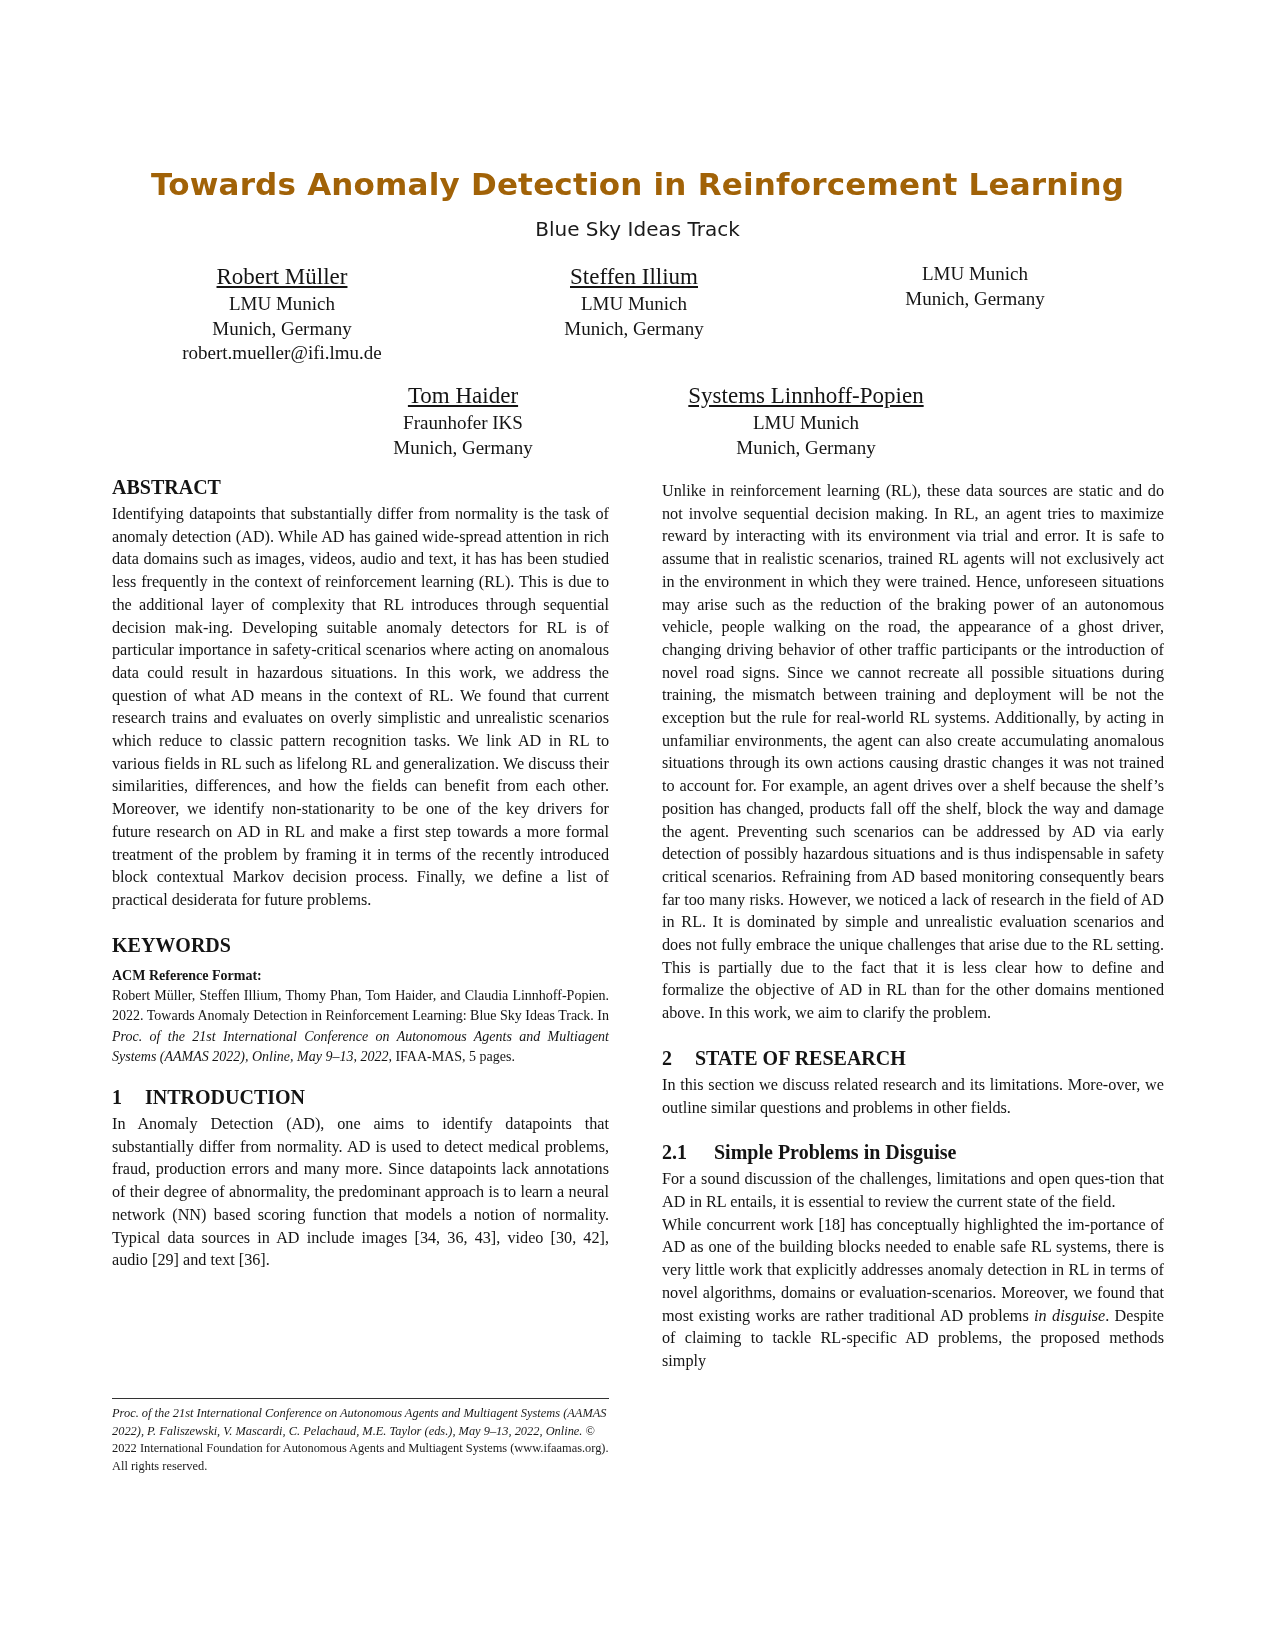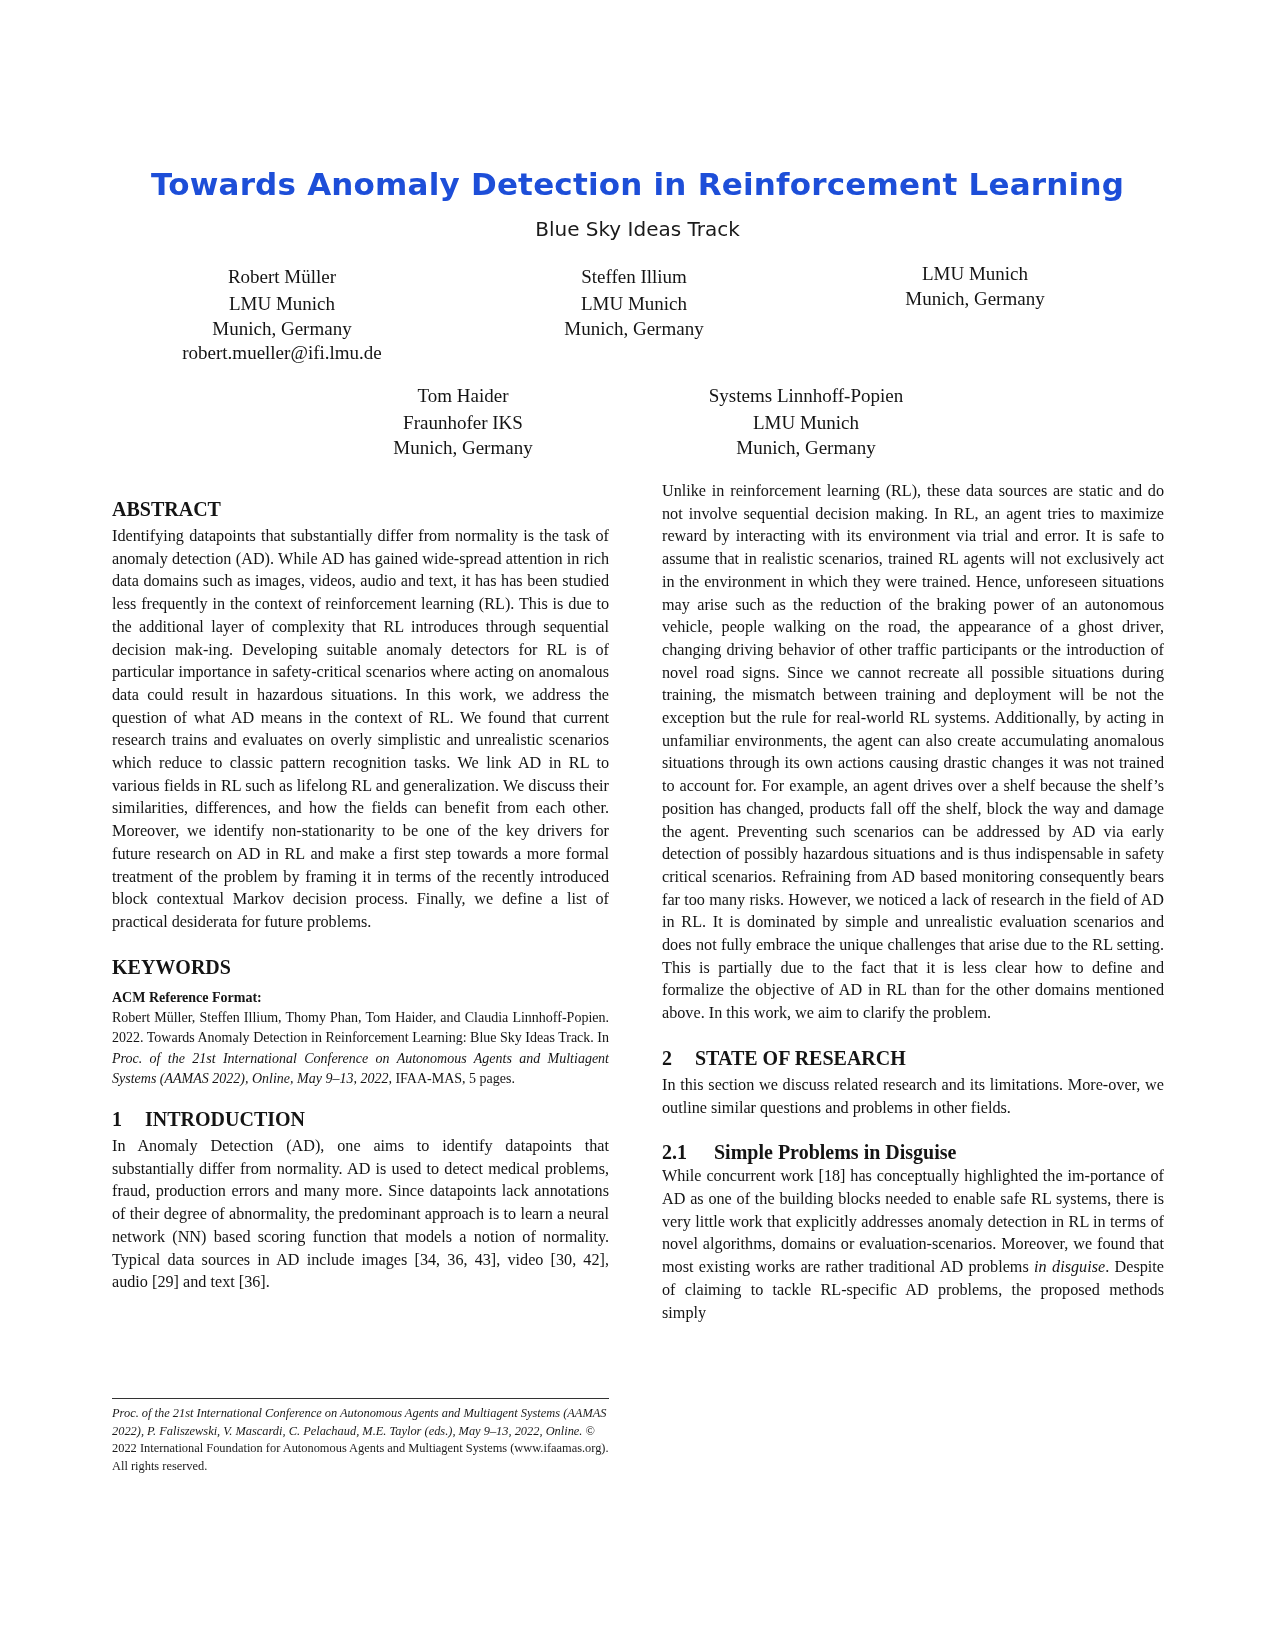--- a/index.html
+++ b/index.html
@@ -4,32 +4,32 @@
 <style>
   html, body { margin: 0; padding: 0; background: #ffffff; }
   body {
     width: 1275px; height: 1650px; position: relative; overflow: hidden;
     color: #141414;
     font-family: "Liberation Serif", "DejaVu Serif", serif;
   }
   .title {
     position: absolute; left: 0; width: 1275px; top: 166px;
     text-align: center; font-family: "DejaVu Sans", "Liberation Sans", sans-serif;
-    font-weight: bold; font-size: 31px; letter-spacing: 0.2px; color: #1d4ed8;
+    font-weight: bold; font-size: 31px; letter-spacing: 0.2px; color: #a16207;
   }
   .subtitle {
     position: absolute; left: 0; width: 1275px; top: 217px;
     text-align: center; font-family: "DejaVu Sans", "Liberation Sans", sans-serif;
     font-size: 20px; color: #1a1a1a;
   }
   .author {
     position: absolute; text-align: center; width: 320px;
     font-size: 19px; line-height: 24.5px;
   }
-  .author .name { font-size: 19px; line-height: 30px; }
+  .author .name { font-size: 23px; line-height: 30px; text-decoration: underline; }
   .col {
     position: absolute; font-size: 16.2px; line-height: 22.7px;
     text-align: justify; hyphens: manual;
   }
   .left { left: 112px; width: 497px; }
   .right { left: 662px; width: 502px; }
   .h-sec { font-weight: bold; font-size: 20px; line-height: 26px; margin: 0; }
   .h-sec .num { display: inline-block; width: 33px; }
   .h-sub { font-weight: bold; font-size: 20px; line-height: 26px; margin: 0; }
   .h-sub .num { display: inline-block; width: 52px; }
@@ -66,21 +66,21 @@
   <div class="name">Tom Haider</div>
   <div>Fraunhofer IKS</div>
   <div>Munich, Germany</div>
 </div>
 <div class="author" style="left:646px; top:381px;">
   <div class="name">Systems Linnhoff-Popien</div>
   <div>LMU Munich</div>
   <div>Munich, Germany</div>
 </div>
 
-<div class="col left" style="top:496px;">
+<div class="col left" style="top:474px;">
   <h2 class="h-sec">ABSTRACT</h2>
   <p style="margin-top:3px;">Identifying datapoints that substantially differ from normality is the task of anomaly detection (AD). While AD has gained wide-spread attention in rich data domains such as images, videos, audio and text, it has has been studied less frequently in the context of reinforcement learning (RL). This is due to the additional layer of complexity that RL introduces through sequential decision mak-ing. Developing suitable anomaly detectors for RL is of particular importance in safety-critical scenarios where acting on anomalous data could result in hazardous situations. In this work, we address the question of what AD means in the context of RL. We found that current research trains and evaluates on overly simplistic and unrealistic scenarios which reduce to classic pattern recognition tasks. We link AD in RL to various fields in RL such as lifelong RL and generalization. We discuss their similarities, differences, and how the fields can benefit from each other. Moreover, we identify non-stationarity to be one of the key drivers for future research on AD in RL and make a first step towards a more formal treatment of the problem by framing it in terms of the recently introduced block contextual Markov decision process. Finally, we define a list of practical desiderata for future problems.</p>
 
   <h2 class="h-sec" style="margin-top:20px;">KEYWORDS</h2>
 
   <div class="acm-head" style="margin-top:8px;">ACM Reference Format:</div>
   <div class="acm-body"><span>Robert Müller, Steffen Illium, Thomy Phan, Tom Haider, and Claudia Linnhoff-Popien. 2022. Towards Anomaly Detection in Reinforcement Learning: Blue Sky Ideas Track. In </span><i>Proc. of the 21st International Conference on Autonomous Agents and Multiagent Systems (AAMAS 2022), Online, May 9–13, 2022,</i><span> IFAA-MAS, 5 pages.</span></div>
 
   <h2 class="h-sec" style="margin-top:16px;"><span class="num">1</span><span>INTRODUCTION</span></h2>
   <p style="margin-top:3px;">In Anomaly Detection (AD), one aims to identify datapoints that substantially differ from normality. AD is used to detect medical problems, fraud, production errors and many more. Since datapoints lack annotations of their degree of abnormality, the predominant approach is to learn a neural network (NN) based scoring function that models a notion of normality. Typical data sources in AD include images [34, 36, 43], video [30, 42], audio [29] and text [36].</p>
@@ -89,14 +89,15 @@
 <div class="rule" style="top:1398px;"></div>
 <div class="foot" style="top:1405px;"><i>Proc. of the 21st International Conference on Autonomous Agents and Multiagent Systems (AAMAS 2022), P. Faliszewski, V. Mascardi, C. Pelachaud, M.E. Taylor (eds.), May 9–13, 2022, Online.</i><span> © 2022 International Foundation for Autonomous Agents and Multiagent Systems (www.ifaamas.org). All rights reserved.</span></div>
 
 <div class="col right" style="top:480px;">
   <p>Unlike in reinforcement learning (RL), these data sources are static and do not involve sequential decision making. In RL, an agent tries to maximize reward by interacting with its environment via trial and error. It is safe to assume that in realistic scenarios, trained RL agents will not exclusively act in the environment in which they were trained. Hence, unforeseen situations may arise such as the reduction of the braking power of an autonomous vehicle, people walking on the road, the appearance of a ghost driver, changing driving behavior of other traffic participants or the introduction of novel road signs. Since we cannot recreate all possible situations during training, the mismatch between training and deployment will be not the exception but the rule for real-world RL systems. Additionally, by acting in unfamiliar environments, the agent can also create accumulating anomalous situations through its own actions causing drastic changes it was not trained to account for. For example, an agent drives over a shelf because the shelf’s position has changed, products fall off the shelf, block the way and damage the agent. Preventing such scenarios can be addressed by AD via early detection of possibly hazardous situations and is thus indispensable in safety critical scenarios. Refraining from AD based monitoring consequently bears far too many risks. However, we noticed a lack of research in the field of AD in RL. It is dominated by simple and unrealistic evaluation scenarios and does not fully embrace the unique challenges that arise due to the RL setting. This is partially due to the fact that it is less clear how to define and formalize the objective of AD in RL than for the other domains mentioned above. In this work, we aim to clarify the problem.</p>
 
   <h2 class="h-sec" style="margin-top:20px;"><span class="num">2</span><span>STATE OF RESEARCH</span></h2>
   <p style="margin-top:3px;">In this section we discuss related research and its limitations. More-over, we outline similar questions and problems in other fields.</p>
 
   <h3 class="h-sub" style="margin-top:20px;"><span class="num">2.1</span><span>Simple Problems in Disguise</span></h3>
+  <p style="margin-top:3px;">For a sound discussion of the challenges, limitations and open ques-tion that AD in RL entails, it is essential to review the current state of the field.</p>
   <p><span>While concurrent work [18] has conceptually highlighted the im-portance of AD as one of the building blocks needed to enable safe RL systems, there is very little work that explicitly addresses anomaly detection in RL in terms of novel algorithms, domains or evaluation-scenarios. Moreover, we found that most existing works are rather traditional AD problems </span><i>in disguise</i><span>. Despite of claiming to tackle RL-specific AD problems, the proposed methods simply</span></p>
 </div>
 
 </body></html>

